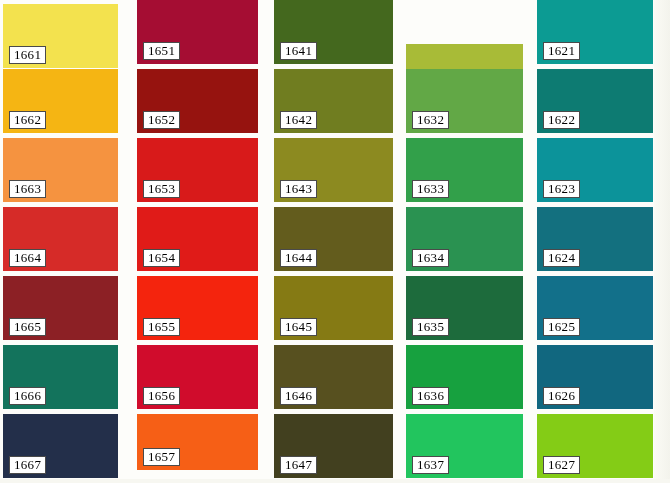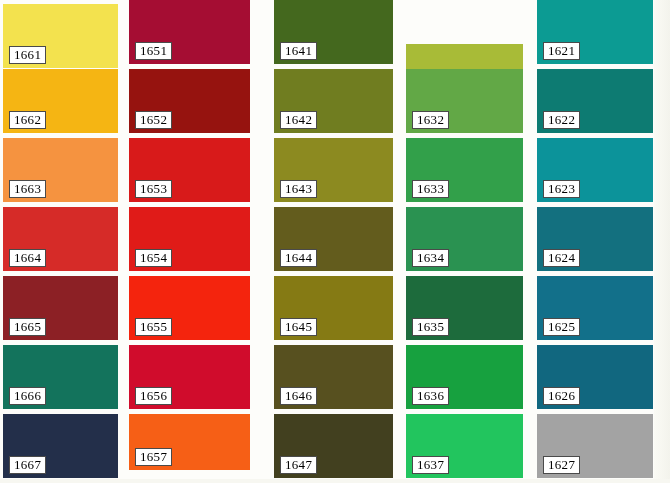--- a/index.html
+++ b/index.html
@@ -89,21 +89,21 @@
       <div class="swatch" style="top: 276px; height: 64px; background: rgb(140, 32, 37);">
         <div class="swatch-label">1665</div>
       </div>
       <div class="swatch" style="top: 345px; height: 64px; background: rgb(19, 115, 92);">
         <div class="swatch-label">1666</div>
       </div>
       <div class="swatch" style="top: 414px; height: 64px; background: rgb(35, 47, 74);">
         <div class="swatch-label">1667</div>
       </div>
     </div>
-    <div class="column" style="left: 129px; width: 121px;">
+    <div class="column" style="left: 137px; width: 121px;">
       <div class="swatch" style="top: 0px; height: 64px; background: rgb(165, 13, 51);">
         <div class="swatch-label">1651</div>
       </div>
       <div class="swatch" style="top: 69px; height: 64px; background: rgb(150, 19, 15);">
         <div class="swatch-label">1652</div>
       </div>
       <div class="swatch" style="top: 138px; height: 64px; background: rgb(216, 26, 26);">
         <div class="swatch-label">1653</div>
       </div>
       <div class="swatch" style="top: 207px; height: 64px; background: rgb(224, 27, 24);">
@@ -177,17 +177,17 @@
       </div>
       <div class="swatch" style="top: 207px; height: 64px; background: rgb(19, 112, 127);">
         <div class="swatch-label">1624</div>
       </div>
       <div class="swatch" style="top: 276px; height: 64px; background: rgb(18, 112, 138);">
         <div class="swatch-label">1625</div>
       </div>
       <div class="swatch" style="top: 345px; height: 64px; background: rgb(17, 103, 127);">
         <div class="swatch-label">1626</div>
       </div>
-      <div class="swatch" style="top: 414px; height: 64px; background: #a3a3a3;">
+      <div class="swatch" style="top: 414px; height: 64px; background: #84cc16;">
         <div class="swatch-label">1627</div>
       </div>
     </div>
   </div>
 
 </body></html>

